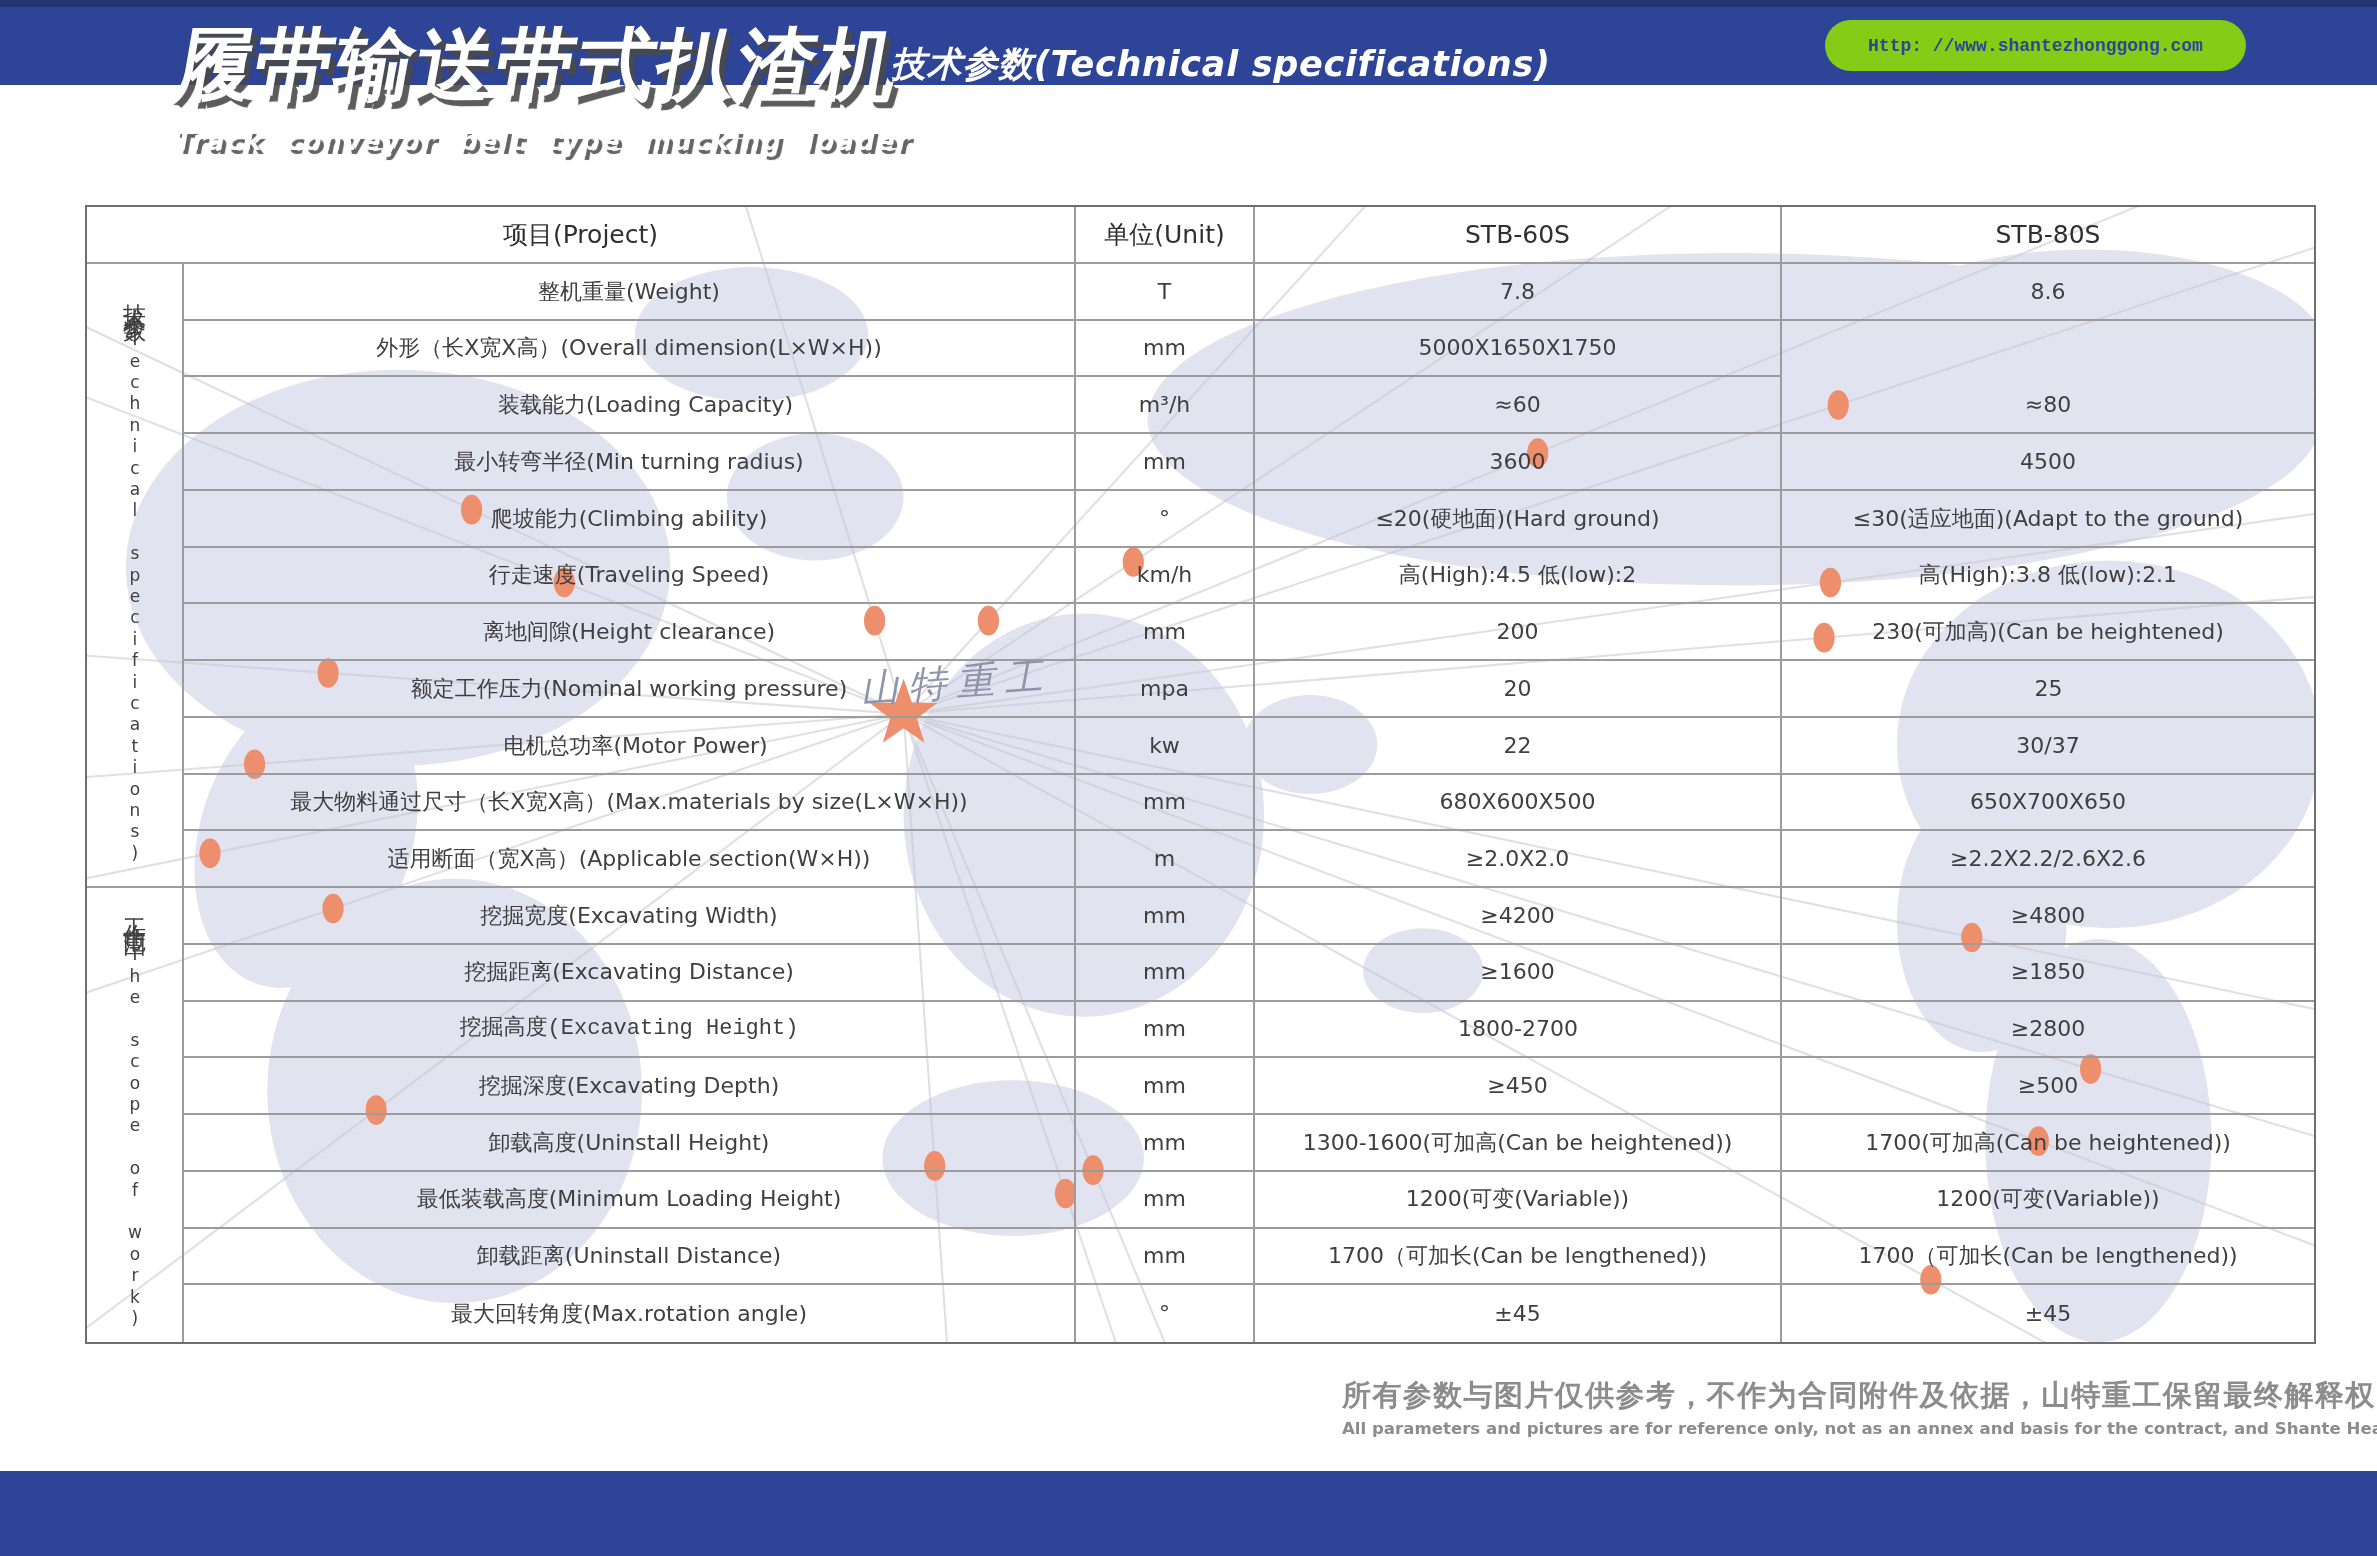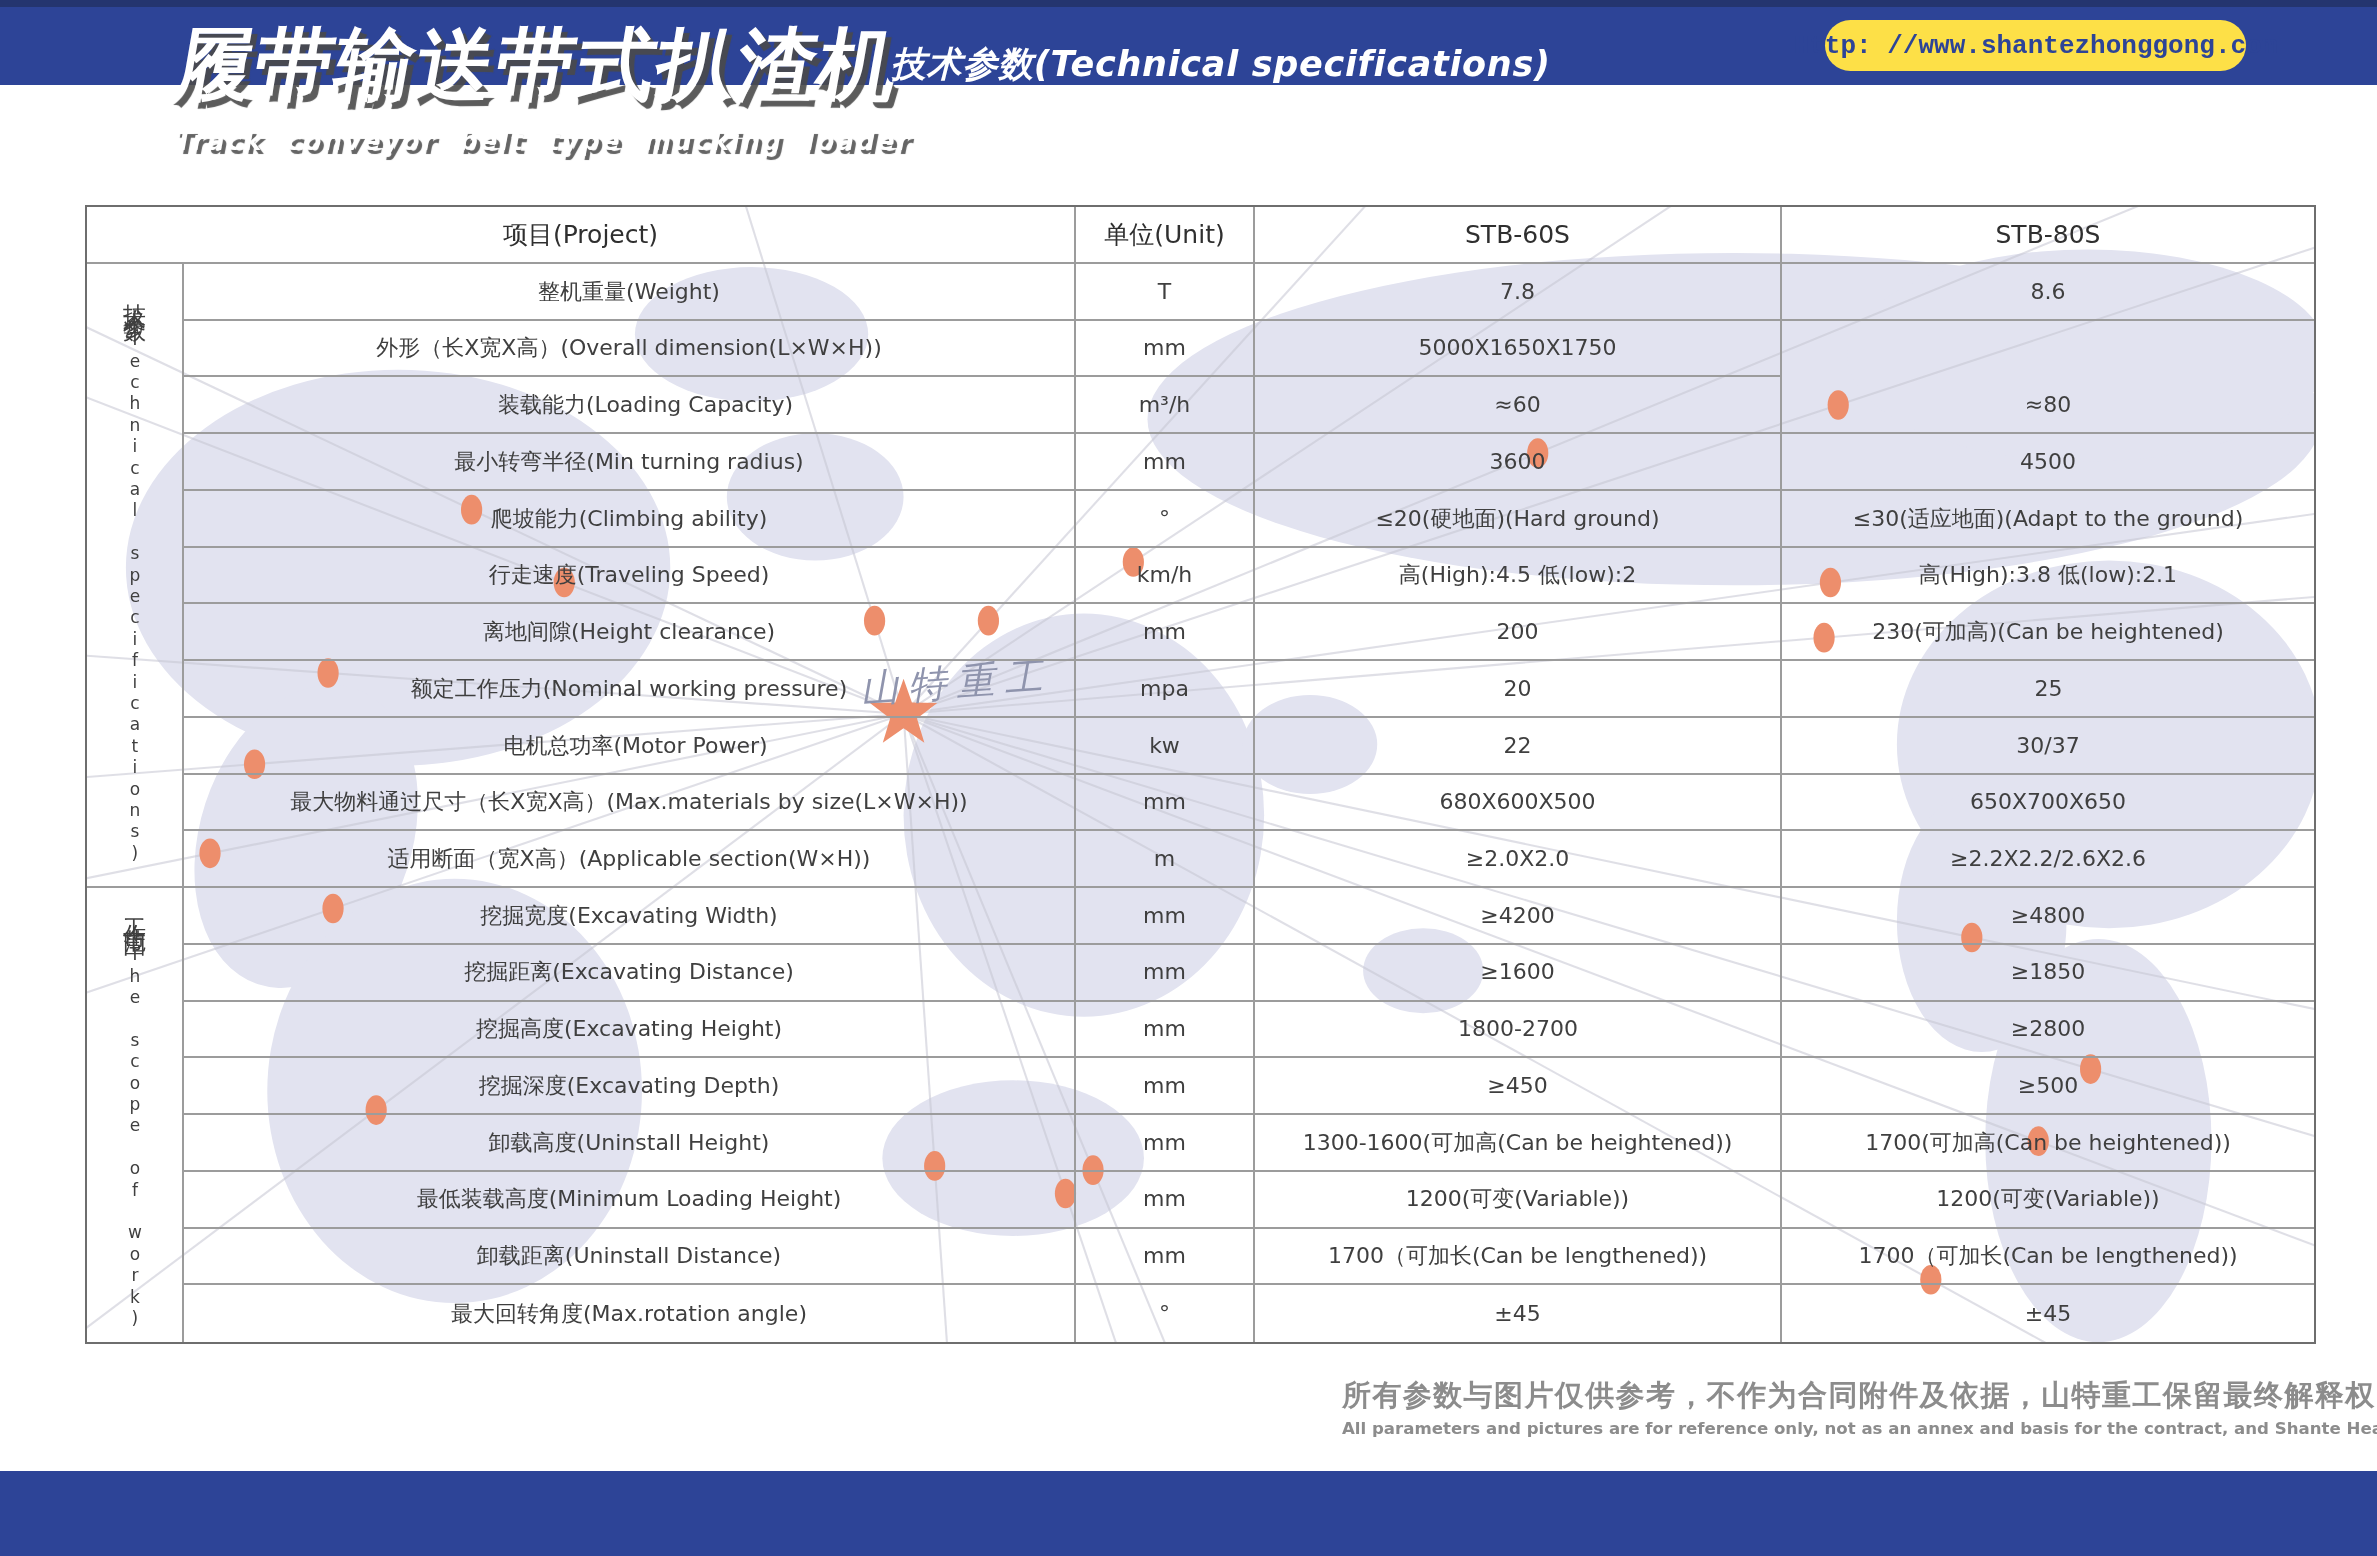--- a/index.html
+++ b/index.html
@@ -31,24 +31,24 @@
     letter-spacing:2.1px;word-spacing:11.3px;
     text-shadow:3.5px 3.5px 0.7px rgba(74,74,74,.85);
   }
   .section-title{
     position:absolute;left:891px;top:41px;
     font-size:35px;font-weight:bold;font-style:italic;color:#fff;
     letter-spacing:0.7px;white-space:nowrap;
   }
   .url-pill{
     position:absolute;left:1825px;top:20px;width:421px;height:51px;
-    background:#fde047;border-radius:27px;
+    background:#84cc16;border-radius:27px;
     display:flex;align-items:center;justify-content:center;
     font-family:"Liberation Mono","DejaVu Sans Mono",monospace;
-    font-size:26px;font-weight:bold;color:var(--brand-blue);white-space:nowrap;
+    font-size:18px;font-weight:bold;color:var(--brand-blue);white-space:nowrap;
   }
 
   
   .table-wrap{
     position:absolute;left:85px;top:205px;width:2231px;height:1139px;
     border:2.8px solid var(--outer-gray);box-sizing:border-box;overflow:hidden;
   }
   .map-svg{position:absolute;left:0;top:0;width:100%;height:100%;}
   .grid{
     position:relative;display:grid;width:100%;height:100%;
@@ -221,21 +221,21 @@
           <span class="vlabel"><span class="vcn">工作范围</span><span class="ven">(The scope of work)</span></span>
         </div>
         <div class="cell " style="grid-area: 13 / 2;">挖掘宽度(Excavating Width)</div>
         <div class="cell " style="grid-area: 13 / 3;">mm</div>
         <div class="cell " style="grid-area: 13 / 4;">≥4200</div>
         <div class="cell no-r" style="grid-area: 13 / 5; text-align: right;">≥4800</div>
         <div class="cell " style="grid-area: 14 / 2;">挖掘距离(Excavating Distance)</div>
         <div class="cell " style="grid-area: 14 / 3;">mm</div>
         <div class="cell " style="grid-area: 14 / 4;">≥1600</div>
         <div class="cell no-r" style="grid-area: 14 / 5;">≥1850</div>
-        <div class="cell " style="grid-area: 15 / 2;">挖掘高度(Excavating Height)</div>
+        <div class="cell " style="grid-area: 15 / 2; font-family: Liberation Mono, monospace;">挖掘高度(Excavating Height)</div>
         <div class="cell " style="grid-area: 15 / 3;">mm</div>
         <div class="cell " style="grid-area: 15 / 4; padding-left: 8px;">1800-2700</div>
         <div class="cell no-r" style="grid-area: 15 / 5;">≥2800</div>
         <div class="cell " style="grid-area: 16 / 2;">挖掘深度(Excavating Depth)</div>
         <div class="cell " style="grid-area: 16 / 3;">mm</div>
         <div class="cell " style="grid-area: 16 / 4;">≥450</div>
         <div class="cell no-r" style="grid-area: 16 / 5;">≥500</div>
         <div class="cell " style="grid-area: 17 / 2;">卸载高度(Uninstall Height)</div>
         <div class="cell " style="grid-area: 17 / 3;">mm</div>
         <div class="cell " style="grid-area: 17 / 4;">1300-1600(可加高(Can be heightened))</div>

